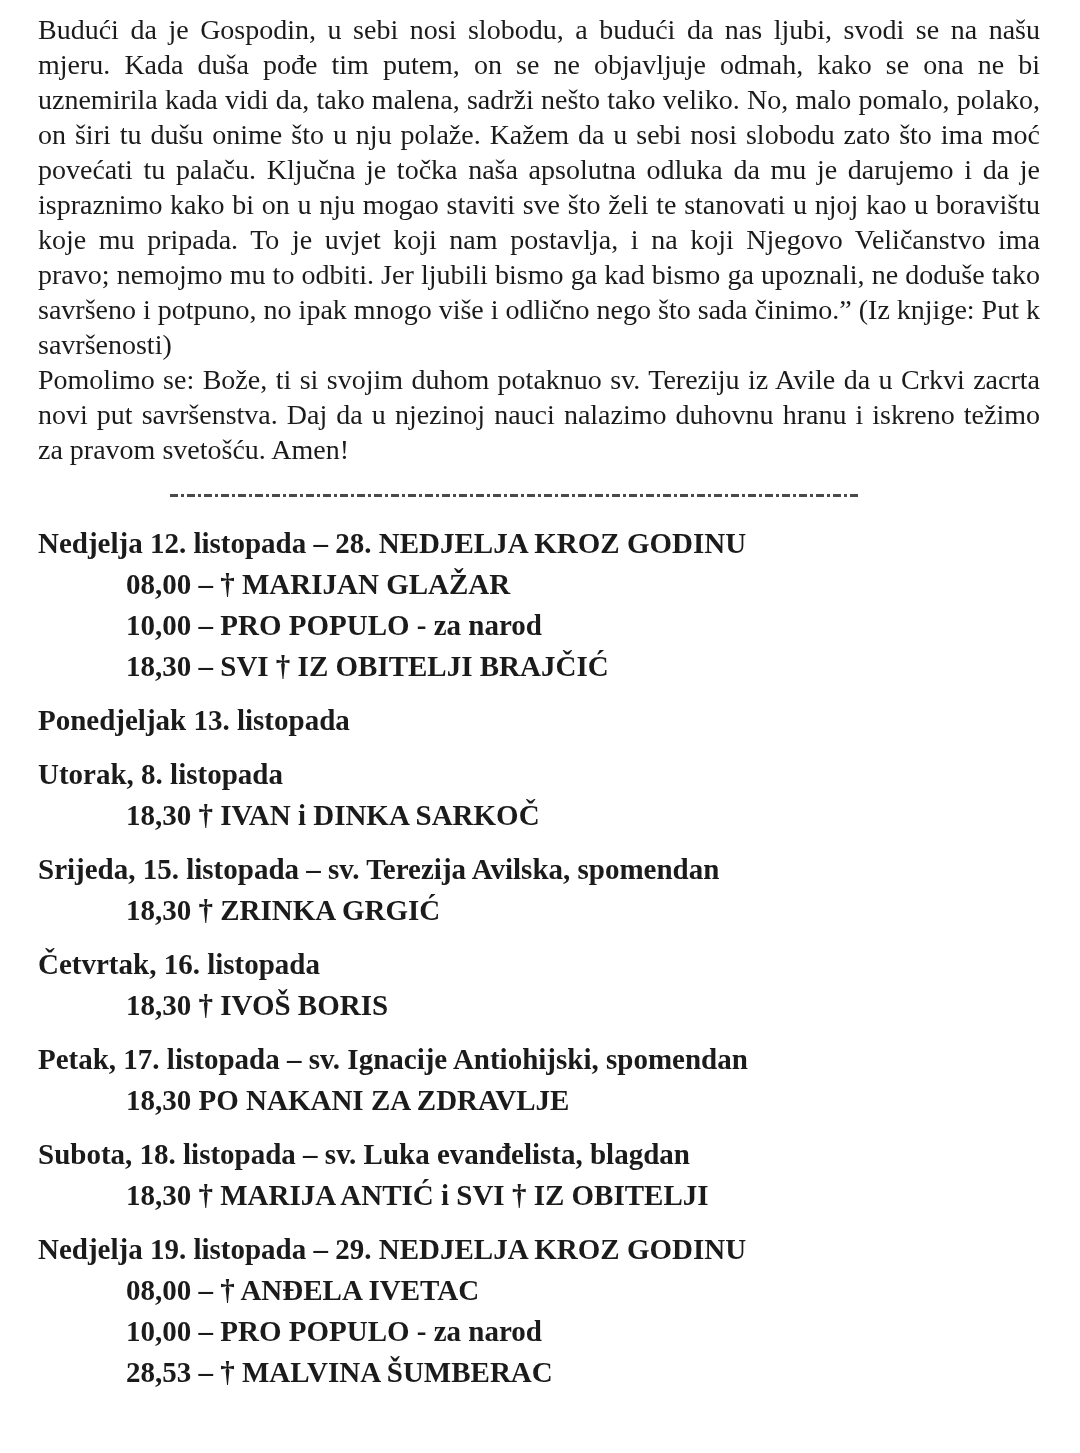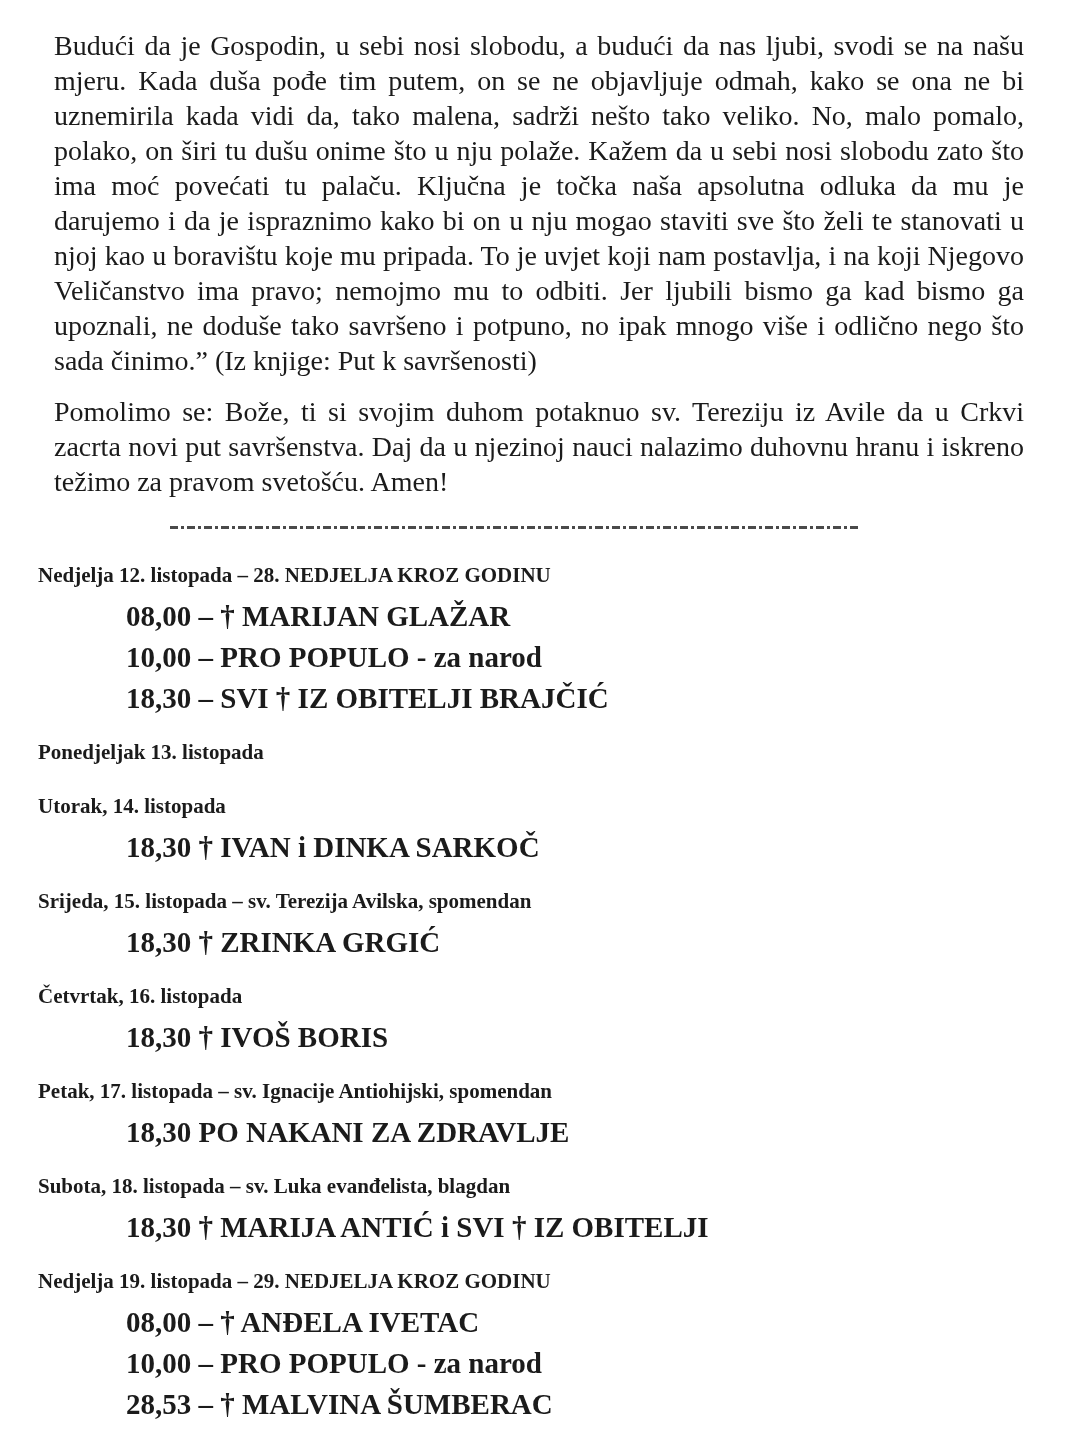--- a/index.html
+++ b/index.html
@@ -15,21 +15,21 @@
   .page {
     box-sizing: border-box;
     width: 1080px;
     height: 1453px;
     padding: 12px 40px 0 38px;
     font-family: "Liberation Serif", "DejaVu Serif", serif;
     color: #1b1b1b;
     background: #ffffff;
   }
   .para {
-    margin: 16px;
+    margin: 0;
     font-size: 28px;
     line-height: 35px;
     text-align: justify;
   }
   .para b {
     font-weight: 400;
   }
   .divider {
     margin: 27px 0 0 132px;
     width: 690px;
@@ -45,21 +45,21 @@
   .schedule {
     margin-top: 26px;
   }
   .day {
     margin-top: 13px;
   }
   .day:first-child {
     margin-top: 0;
   }
   .day-header {
-    font-size: 21px;
+    font-size: 29px;
     font-weight: 700;
     line-height: 41px;
     white-space: nowrap;
   }
   .mass {
     font-size: 29px;
     font-weight: 700;
     line-height: 41px;
     padding-left: 88px;
     white-space: nowrap;
@@ -83,21 +83,21 @@
       <div class="mass">08,00 – † MARIJAN GLAŽAR</div>
       <div class="mass">10,00 – PRO POPULO - za narod</div>
       <div class="mass">18,30 – SVI † IZ OBITELJI BRAJČIĆ</div>
     </div>
 
     <div class="day">
       <div class="day-header">Ponedjeljak 13. listopada</div>
     </div>
 
     <div class="day">
-      <div class="day-header">Utorak, 14. listopada</div>
+      <div class="day-header">Utorak, 8. listopada</div>
       <div class="mass">18,30 † IVAN i DINKA SARKOČ</div>
     </div>
 
     <div class="day">
       <div class="day-header">Srijeda, 15. listopada – sv. Terezija Avilska, spomendan</div>
       <div class="mass">18,30 † ZRINKA GRGIĆ</div>
     </div>
 
     <div class="day">
       <div class="day-header">Četvrtak, 16. listopada</div>

